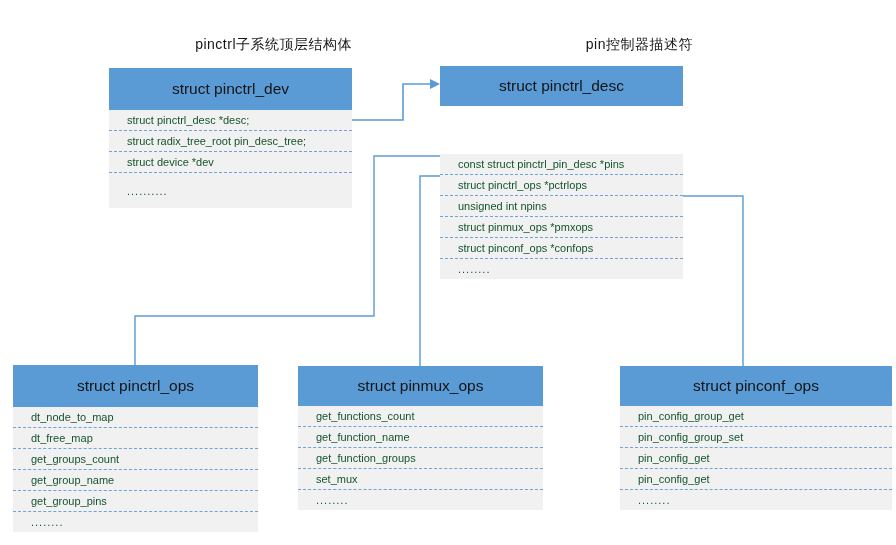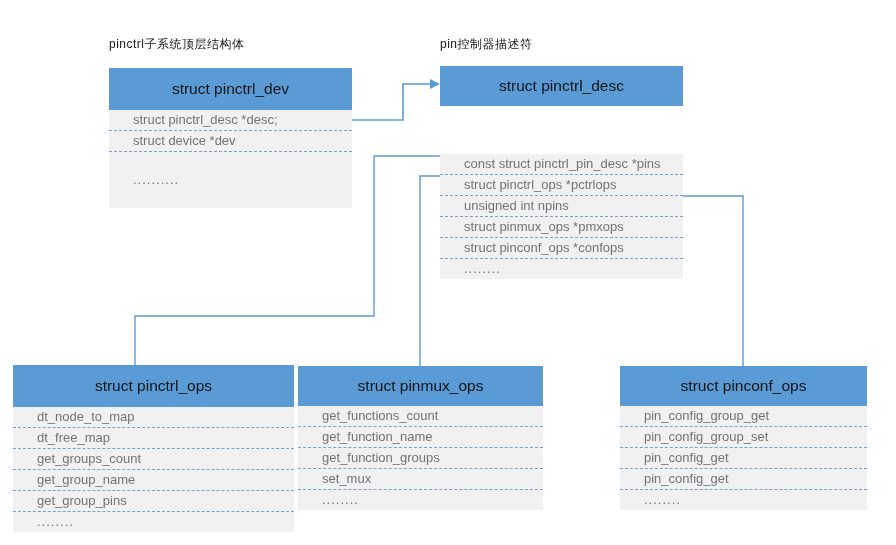--- a/index.html
+++ b/index.html
@@ -10,22 +10,22 @@
   #canvas {
     position: relative;
     width: 896px;
     height: 545px;
     background: #ffffff;
     font-family: "Liberation Sans", "DejaVu Sans", sans-serif;
     overflow: hidden;
   }
   .caption {
     position: absolute;
-    text-align: left;
-    font-size: 12px;
+    text-align: right;
+    font-size: 14px;
     color: #161616;
     letter-spacing: 0.5px;
   }
   .struct-box {
     position: absolute;
     display: flex;
     flex-direction: column;
   }
   .struct-header {
     background: #5b9bd5;
@@ -41,24 +41,24 @@
     height: 42px;
     flex: 0 0 42px;
   }
   .struct-body {
     background: #f1f1f1;
     flex: 1 1 auto;
     display: flex;
     flex-direction: column;
   }
   .row {
-    font-size: 13px;
+    font-size: 11px;
     line-height: 20px;
-    padding: 0 24px;
-    color: #737373;
+    padding: 0 18px;
+    color: #14532d;
     border-bottom: 1px dashed #6ea3da;
     white-space: nowrap;
     overflow: hidden;
   }
   .row.wrap {
     white-space: normal;
     line-height: 18px;
     padding-top: 1px;
     padding-bottom: 1px;
   }
@@ -75,44 +75,45 @@
     top: 0;
     pointer-events: none;
   }
 </style>
 </head>
 <body>
 
 <div id="canvas">
 
   <div class="caption" style="left:109px; top:36px; width:243px;">pinctrl子系统顶层结构体</div>
-  <div class="caption" style="left:440px; top:36px; width:243px;">pin控制器描述符</div>
+  <div class="caption" style="left:450px; top:36px; width:243px;">pin控制器描述符</div>
 
   <div class="struct-box h42" style="left:109px; top:68px; width:243px; height:140px;border-radius:28px;">
     <div class="struct-header">struct pinctrl_dev</div>
     <div class="struct-body">
       <div class="row">struct pinctrl_desc *desc;</div>
+      <div class="row wrap">struct radix_tree_root pin_desc_tree;</div>
       <div class="row">struct device *dev</div>
       <div class="row dots">..........</div>
     </div>
   </div>
 
   <div class="struct-box" style="left:440px; top:66px; width:243px; height:160px;gap:48px;">
     <div class="struct-header">struct pinctrl_desc</div>
     <div class="struct-body">
       <div class="row">const struct pinctrl_pin_desc *pins</div>
       <div class="row">struct pinctrl_ops *pctrlops</div>
       <div class="row">unsigned int npins</div>
       <div class="row">struct pinmux_ops *pmxops</div>
       <div class="row">struct pinconf_ops *confops</div>
       <div class="row dots">........</div>
     </div>
   </div>
 
-  <div class="struct-box h42" style="left:13px; top:365px; width:281px; height:164px;">
+  <div class="struct-box h42" style="left:13px; top:365px; width:245px; height:164px;">
     <div class="struct-header">struct pinctrl_ops</div>
     <div class="struct-body">
       <div class="row">dt_node_to_map</div>
       <div class="row">dt_free_map</div>
       <div class="row">get_groups_count</div>
       <div class="row">get_group_name</div>
       <div class="row">get_group_pins</div>
       <div class="row dots">........</div>
     </div>
   </div>
@@ -121,21 +122,21 @@
     <div class="struct-header">struct pinmux_ops</div>
     <div class="struct-body">
       <div class="row">get_functions_count</div>
       <div class="row">get_function_name</div>
       <div class="row">get_function_groups</div>
       <div class="row">set_mux</div>
       <div class="row dots">........</div>
     </div>
   </div>
 
-  <div class="struct-box" style="left:620px; top:366px; width:247px; height:142px;">
+  <div class="struct-box" style="left:620px; top:366px; width:272px; height:142px;">
     <div class="struct-header">struct pinconf_ops</div>
     <div class="struct-body">
       <div class="row">pin_config_group_get</div>
       <div class="row">pin_config_group_set</div>
       <div class="row">pin_config_get</div>
       <div class="row">pin_config_get</div>
       <div class="row dots">........</div>
     </div>
   </div>
 

